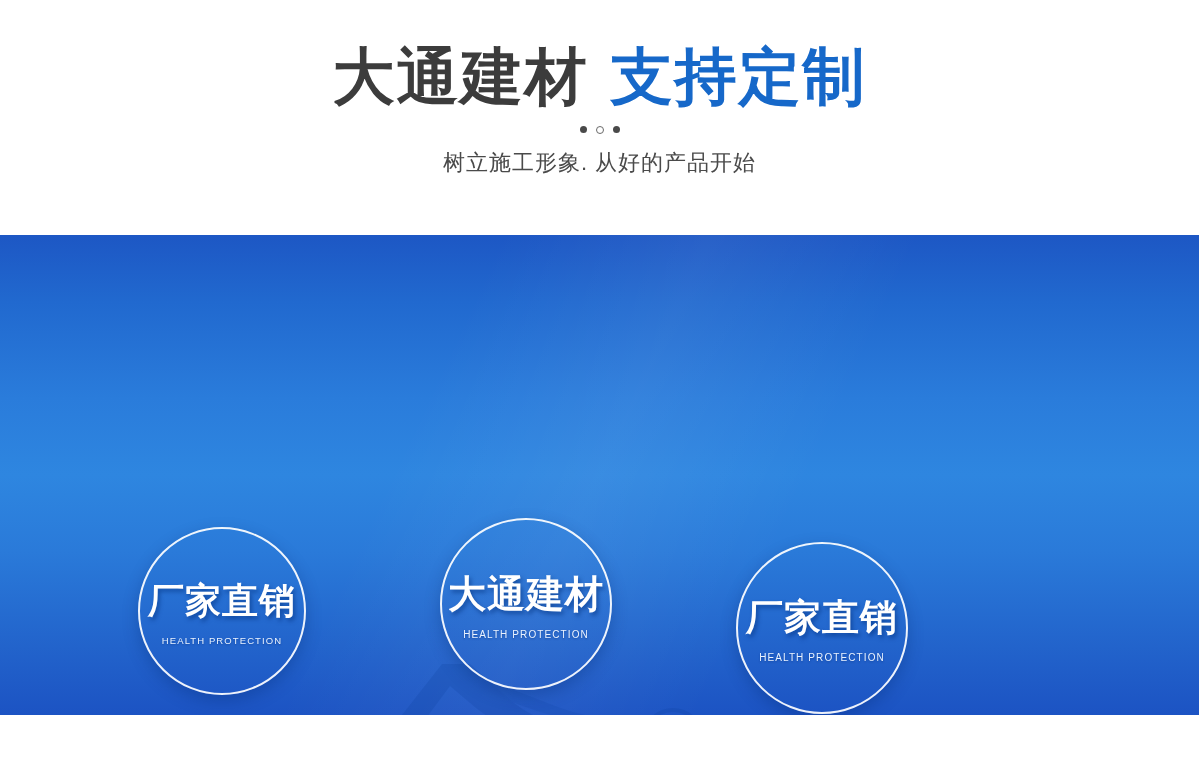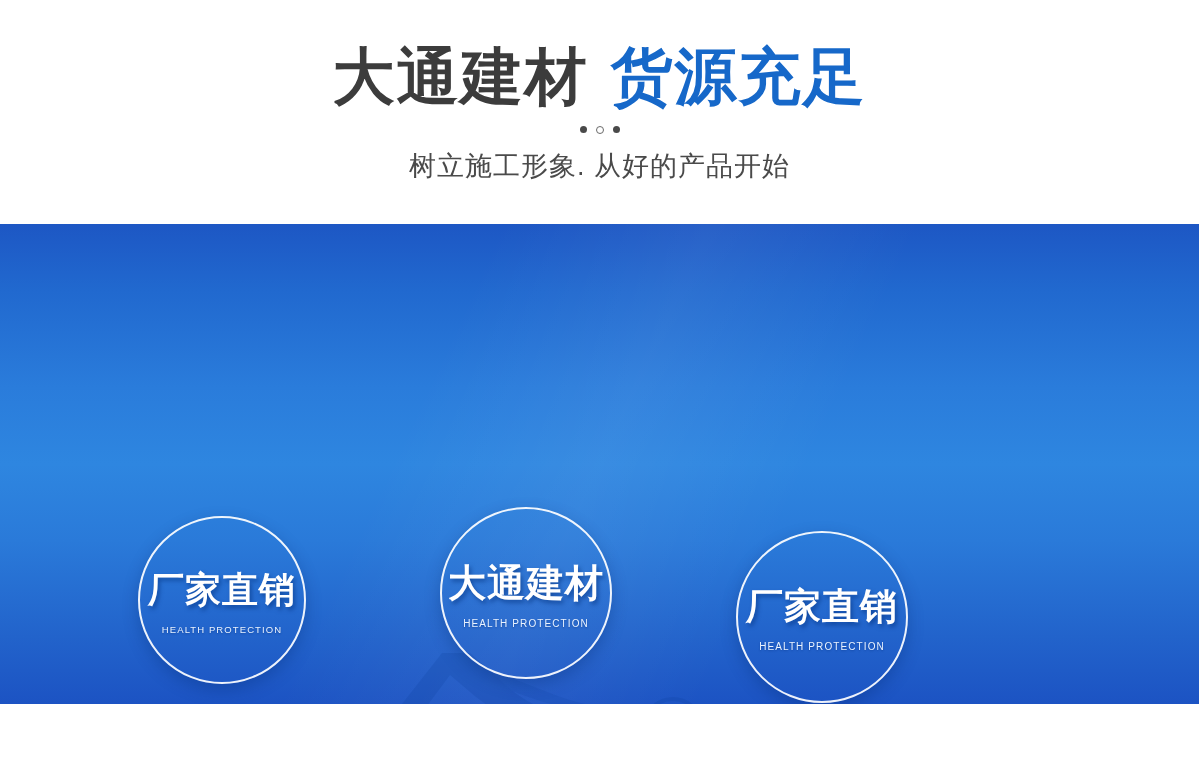--- a/index.html
+++ b/index.html
@@ -21,27 +21,27 @@
     white-space:nowrap;display:flex;align-items:baseline;
   }
   .title-dark{color:#3c3c3c;}
   .title-blue{color:#1668c9;margin-left:22px;}
 
   .dots{margin-top:14px;display:flex;align-items:center;gap:9px;height:10px;}
   .dot{width:7px;height:7px;border-radius:50%;background:#4a4a4a;}
   .dot.hollow{background:transparent;border:1.6px solid #6a6a6a;width:6px;height:6px;}
 
   .subtitle{
-    margin-top:13px;font-size:27px;color:#4a4a4a;letter-spacing:1px;
+    margin-top:13px;font-size:22px;color:#4a4a4a;letter-spacing:1px;
     font-weight:normal;white-space:nowrap;
   }
 
   
   .panel{
-    position:absolute;left:0;top:224px;width:1199px;height:480px;
+    position:absolute;left:0;top:235px;width:1199px;height:480px;
     background:linear-gradient(180deg,
       #1d57c4 0%,
       #2169cf 14%,
       #2a7cdb 34%,
       #2e86e0 50%,
       #2a7ad9 66%,
       #2263cb 86%,
       #1c53c3 100%);
     overflow:hidden;
   }
@@ -101,21 +101,21 @@
 </style>
 </head>
 <body>
 
 <div class="page">
 
   <div class="header">
 
     <div class="title-row">
       <span class="title-dark">大通建材</span>
-      <span class="title-blue">货源充足</span>
+      <span class="title-blue">支持定制</span>
     </div>
 
     <div class="dots">
       <span class="dot"></span>
       <span class="dot hollow"></span>
       <span class="dot"></span>
     </div>
 
     <div class="subtitle">树立施工形象. 从好的产品开始</div>
   </div>

